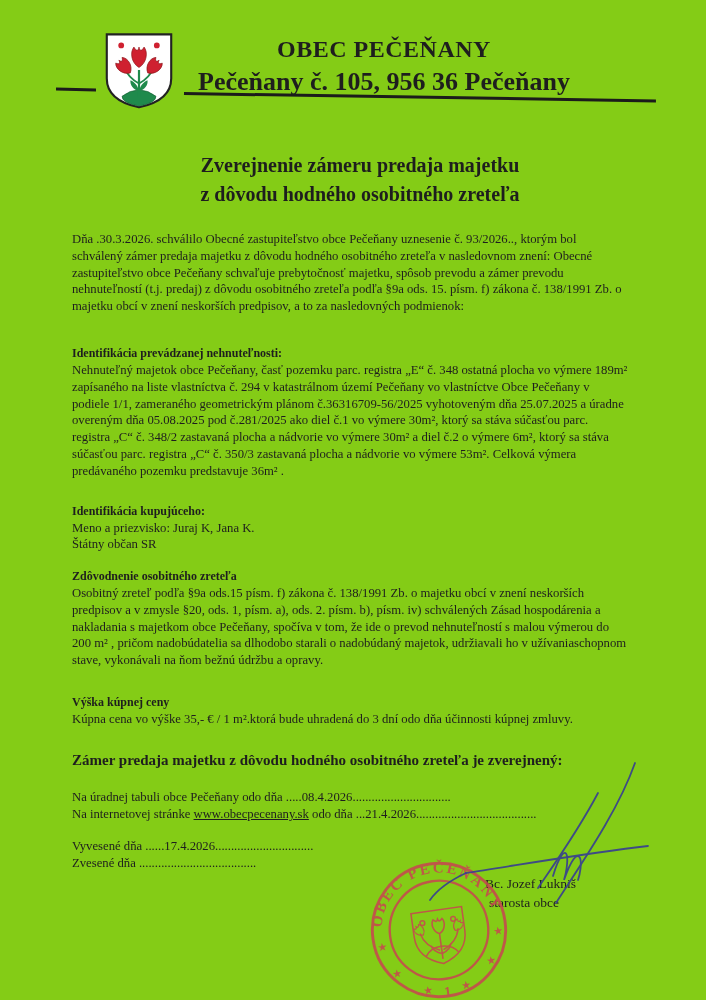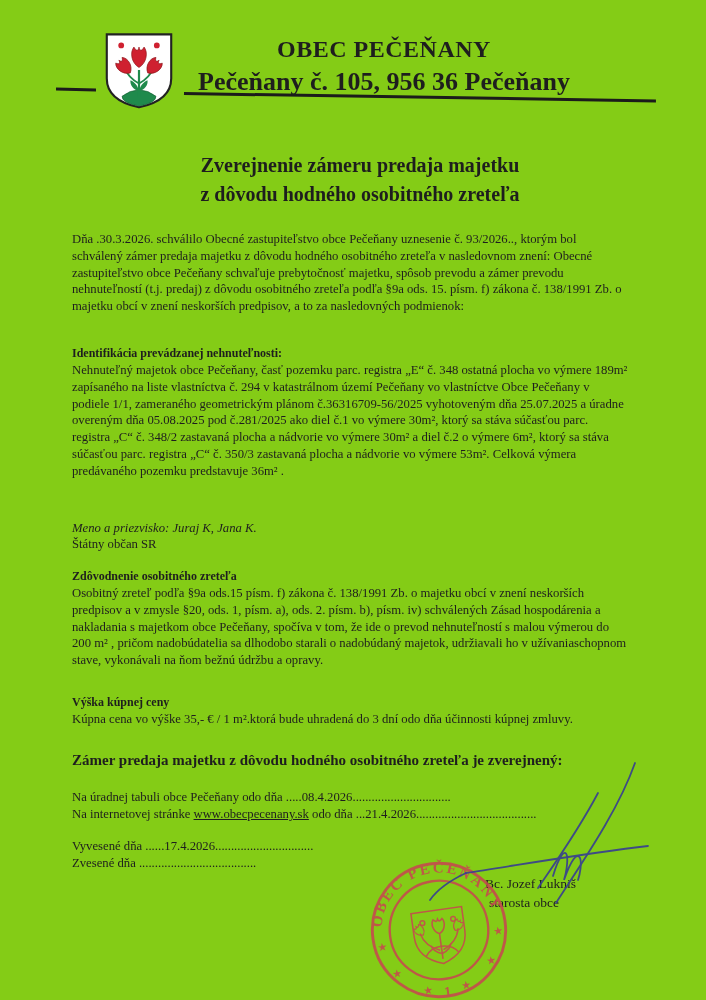--- a/index.html
+++ b/index.html
@@ -63,21 +63,22 @@
   <div class="abs doc-title">
     <div>Zverejnenie zámeru predaja majetku</div>
     <div>z dôvodu hodného osobitného zreteľa</div>
   </div>
 
   <div class="abs body-block" style="top:231px;">Dňa .30.3.2026. schválilo Obecné zastupiteľstvo obce Pečeňany uznesenie č. 93/2026.., ktorým bol schválený zámer predaja majetku z dôvodu hodného osobitného zreteľa v nasledovnom znení: Obecné zastupiteľstvo obce Pečeňany schvaľuje prebytočnosť majetku, spôsob prevodu a zámer prevodu nehnuteľností (t.j. predaj) z dôvodu osobitného zreteľa podľa §9a ods. 15. písm. f) zákona č. 138/1991 Zb. o majetku obcí v znení neskorších predpisov, a to za nasledovných podmienok:</div>
 
   <div class="abs body-block sec-heading" style="top:345px;">Identifikácia prevádzanej nehnuteľnosti:</div>
   <div class="abs body-block" style="top:362px;">Nehnuteľný majetok obce Pečeňany, časť pozemku parc. registra „E“ č. 348 ostatná plocha vo výmere 189m² zapísaného na liste vlastníctva č. 294 v katastrálnom území Pečeňany vo vlastníctve Obce Pečeňany v podiele 1/1, zameraného geometrickým plánom č.36316709-56/2025 vyhotoveným dňa 25.07.2025 a úradne overeným dňa 05.08.2025 pod č.281/2025 ako diel č.1 vo výmere 30m², ktorý sa stáva súčasťou parc. registra „C“ č. 348/2 zastavaná plocha a nádvorie vo výmere 30m² a diel č.2 o výmere 6m², ktorý sa stáva súčasťou parc. registra „C“ č. 350/3 zastavaná plocha a nádvorie vo výmere 53m². Celková výmera predávaného pozemku predstavuje 36m² .</div>
 
-  <div class="abs body-block" style="top:520px;font-style:italic;">Meno a priezvisko: Juraj K, Jana K.</div>
+  <div class="abs body-block sec-heading" style="top:503px;">Identifikácia kupujúceho:</div>
+  <div class="abs body-block" style="top:520px;">Meno a priezvisko: Juraj K, Jana K.</div>
   <div class="abs body-block" style="top:536px;">Štátny občan SR</div>
 
   <div class="abs body-block sec-heading" style="top:568px;">Zdôvodnenie osobitného zreteľa</div>
   <div class="abs body-block" style="top:585px;">Osobitný zreteľ podľa §9a ods.15 písm. f) zákona č. 138/1991 Zb. o majetku obcí v znení neskorších predpisov a v zmysle §20, ods. 1, písm. a), ods. 2. písm. b), písm. iv) schválených Zásad hospodárenia a nakladania s majetkom obce Pečeňany, spočíva v tom, že ide o prevod nehnuteľností s malou výmerou do 200 m² , pričom nadobúdatelia sa dlhodobo starali o nadobúdaný majetok, udržiavali ho v užívaniaschopnom stave, vykonávali na ňom bežnú údržbu a opravy.</div>
 
   <div class="abs body-block sec-heading" style="top:694px;">Výška kúpnej ceny</div>
   <div class="abs body-block" style="top:711px;">Kúpna cena vo výške 35,- € / 1 m².ktorá bude uhradená do 3 dní odo dňa účinnosti kúpnej zmluvy.</div>
 
   <div class="abs body-block pub-heading" style="top:752px;">Zámer predaja majetku z dôvodu hodného osobitného zreteľa je zverejnený:</div>
   <div class="abs body-block" style="top:789px; width:600px;">Na úradnej tabuli obce Pečeňany odo dňa .....08.4.2026...............................</div>

